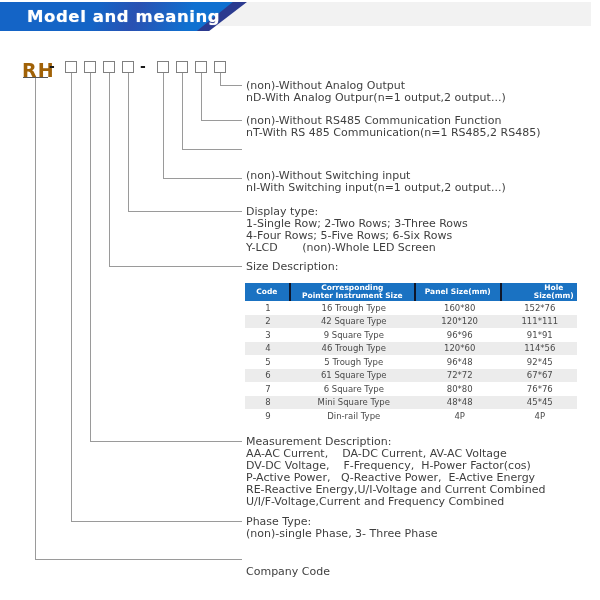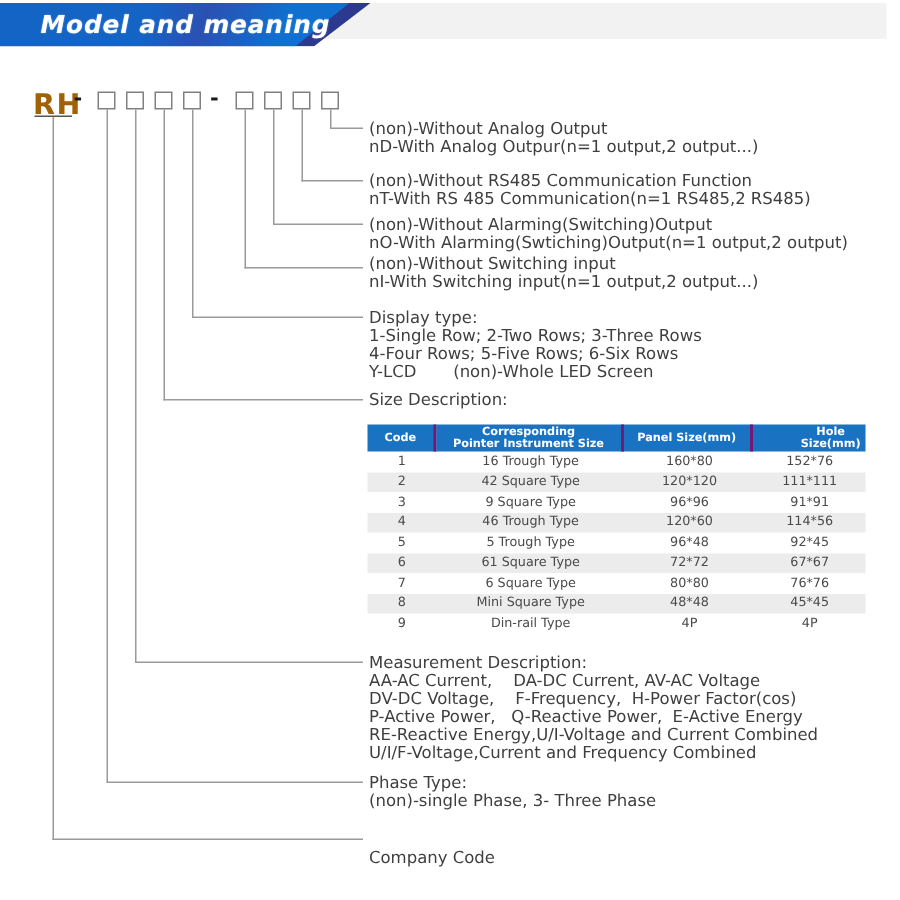--- a/index.html
+++ b/index.html
@@ -7,21 +7,21 @@
           font-family:"DejaVu Sans",sans-serif;}
 
   
   .band-gray{position:absolute;left:0;top:2px;width:591px;height:24px;background:#f2f2f2;}
   .banner-navy{position:absolute;left:0;top:2px;width:252px;height:29px;background:#2b3a8f;
                clip-path:polygon(0 0,98% 0,83% 100%,0 100%);}
   .banner-blue{position:absolute;left:0;top:2px;width:240px;height:29px;
                background:linear-gradient(110deg,#1464c6 40%,#2a51b2 56%,#0f70d0 78%);
                clip-path:polygon(0 0,97% 0,82% 100%,0 100%);}
   .banner-title{position:absolute;left:27px;top:7px;color:#ffffff;font-size:16.5px;
-                font-weight:bold;font-style:italic;letter-spacing:0.6px;
+                font-weight:bold;letter-spacing:0.6px;
                 text-shadow:0 0 1px rgba(255,255,255,.6);}
 
   
   .code-prefix{position:absolute;left:22px;top:59px;font-size:19px;font-weight:bold;color:#a16207;letter-spacing:1px;}
   .code-dash{position:absolute;top:58px;font-size:14px;font-weight:bold;color:#1a1a1a;}
   .dash-1{left:49px;}
   .dash-2{left:140px;}
   .digit-box{position:absolute;top:61px;width:10px;height:10px;background:#fff;border:1px solid #808080;}
   .prefix-underline{position:absolute;left:23px;top:77px;width:25px;height:1px;background:#555;}
 
@@ -30,21 +30,21 @@
 
   
   .annotation{position:absolute;left:246px;font-size:11px;line-height:12px;color:#3f3f3f;
               white-space:pre-wrap;}
 
   
   .size-table{position:absolute;left:245px;top:283px;width:332px;}
   .thead{display:flex;height:18px;}
   .th{background:#1a72c2;color:#ffffff;font-weight:bold;font-size:7.5px;line-height:8.5px;
       display:flex;align-items:center;justify-content:center;text-align:center;
-      white-space:pre-line;box-sizing:border-box;border-right:2px solid #701a75;}
+      white-space:pre-line;box-sizing:border-box;border-right:2px solid #0f172a;}
   .th:last-child{border-right:none;padding-left:29px;}
   .c0{width:48px;}.c1{width:132px;}.c2{width:90px;}.c3{width:78px;}
   .trow{display:flex;height:13.5px;align-items:center;font-size:8.5px;color:#4a4a4a;}
   .trow.alt{background:#ececec;}
   .tcell{text-align:center;box-sizing:border-box;}
 </style>
 </head>
 <body>
 
 <div id="screen">
@@ -75,22 +75,20 @@
   <div class="conn" style="left:128px;top:73px;width:113px;height:138px"></div>
   <div class="conn" style="left:109px;top:73px;width:132px;height:193px"></div>
   <div class="conn" style="left:90px;top:73px;width:151px;height:368px"></div>
   <div class="conn" style="left:71px;top:73px;width:170px;height:448px"></div>
   <div class="conn" style="left:35px;top:78px;width:206px;height:481px"></div>
 
   <div class="annotation" style="top:80px">(non)-Without Analog Output
 nD-With Analog Outpur(n=1 output,2 output...)</div>
   <div class="annotation" style="top:115px">(non)-Without RS485 Communication Function
 nT-With RS 485 Communication(n=1 RS485,2 RS485)</div>
-  <div class="annotation" style="top:144px">(non)-Without Alarming(Switching)Output
-nO-With Alarming(Swtiching)Output(n=1 output,2 output)</div>
   <div class="annotation" style="top:170px">(non)-Without Switching input
 nI-With Switching input(n=1 output,2 output...)</div>
   <div class="annotation" style="top:206px">Display type:
 1-Single Row; 2-Two Rows; 3-Three Rows
 4-Four Rows; 5-Five Rows; 6-Six Rows
 Y-LCD       (non)-Whole LED Screen</div>
   <div class="annotation" style="top:261px">Size Description:</div>
   <div class="annotation" style="top:436px">Measurement Description:
 AA-AC Current,    DA-DC Current, AV-AC Voltage
 DV-DC Voltage,    F-Frequency,  H-Power Factor(cos)

